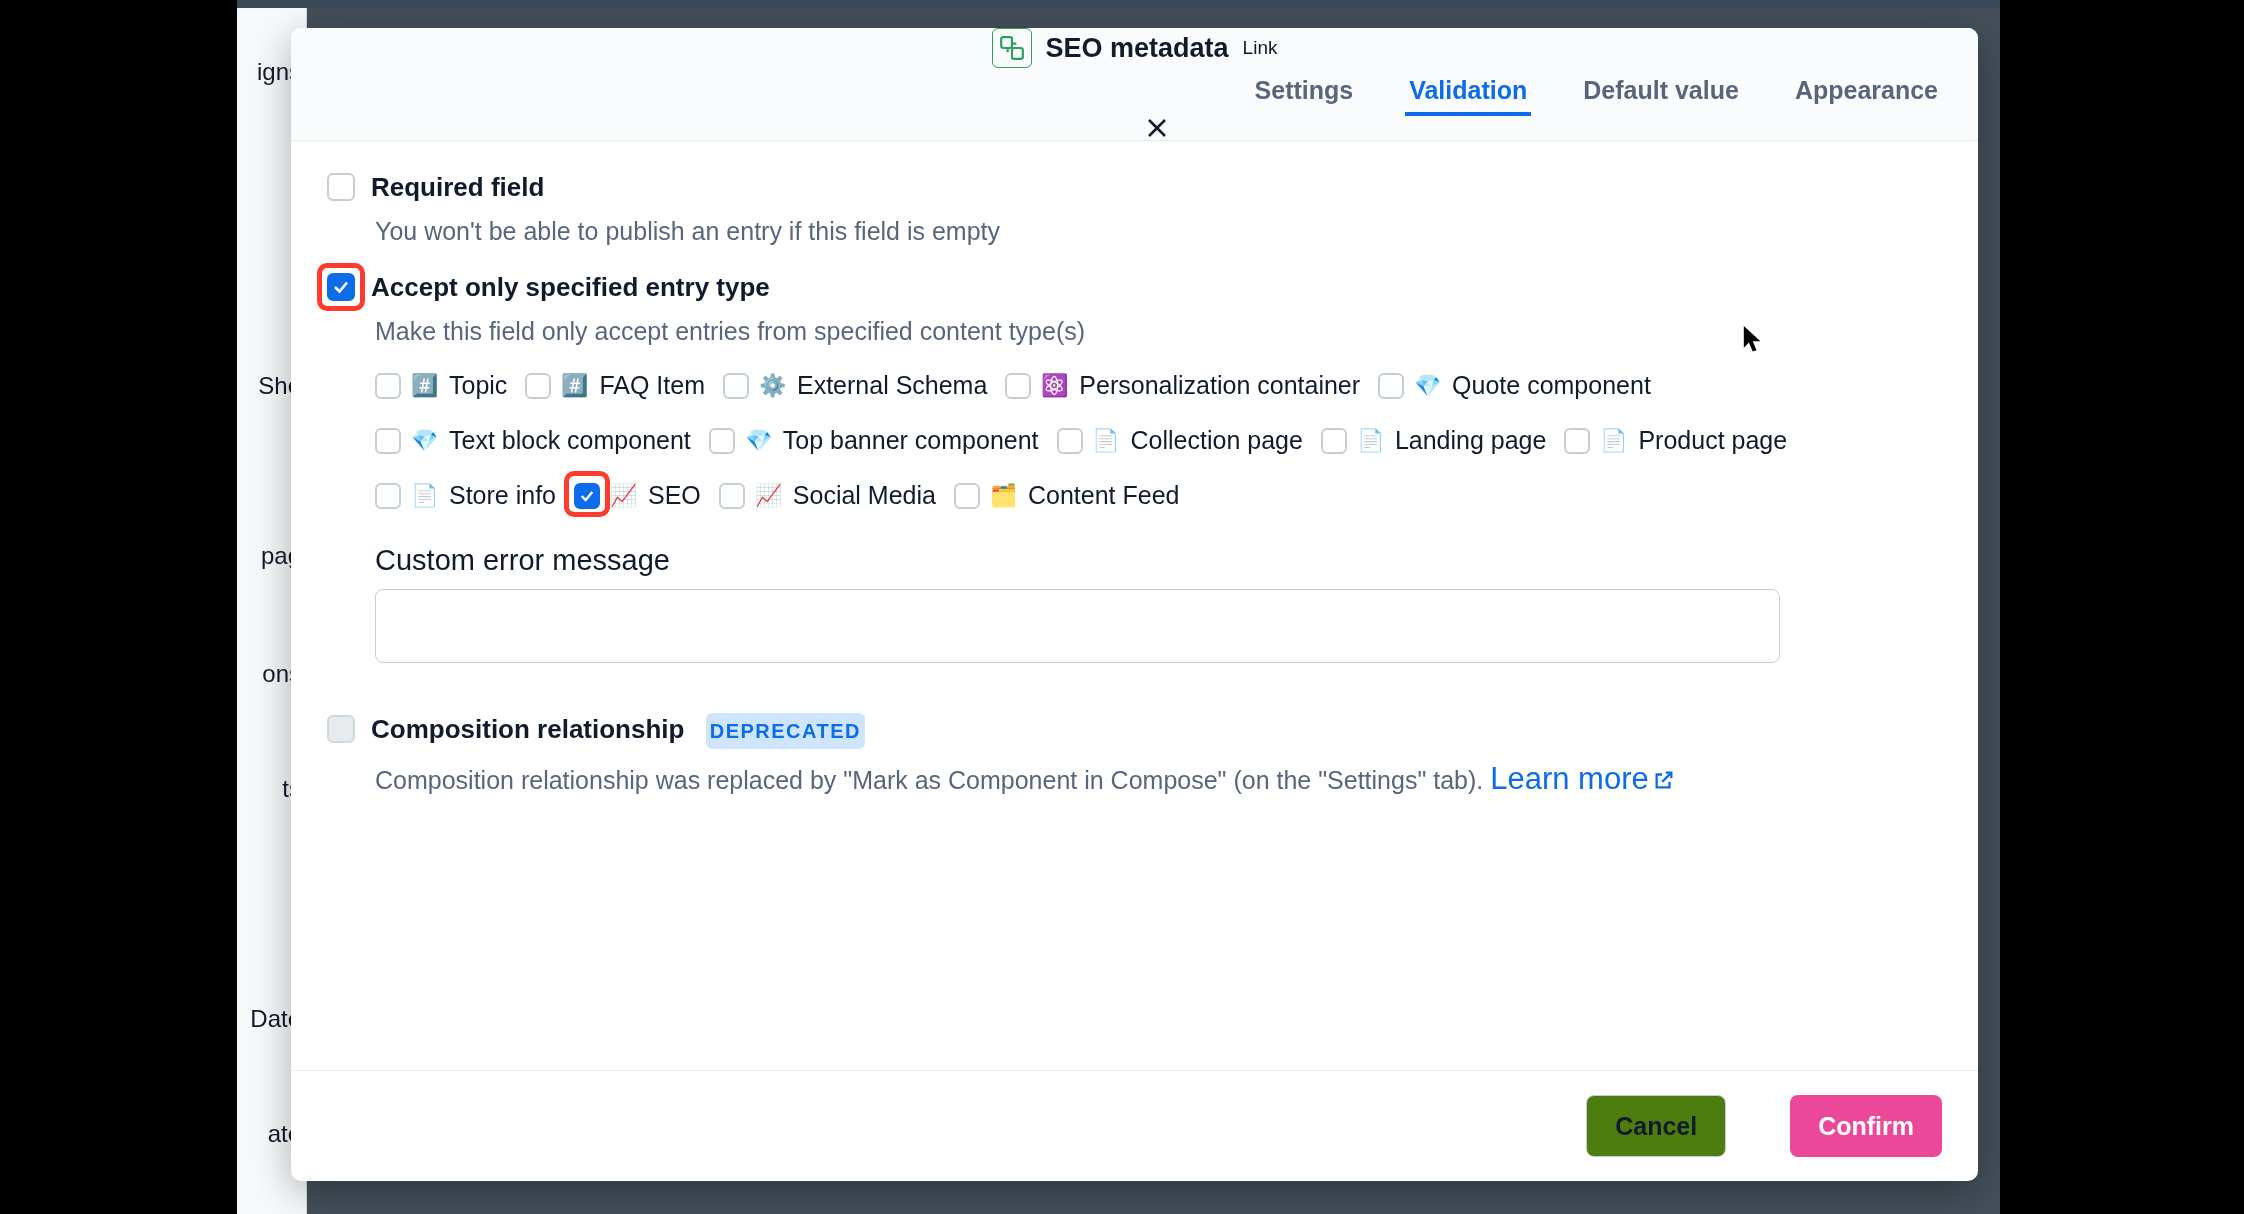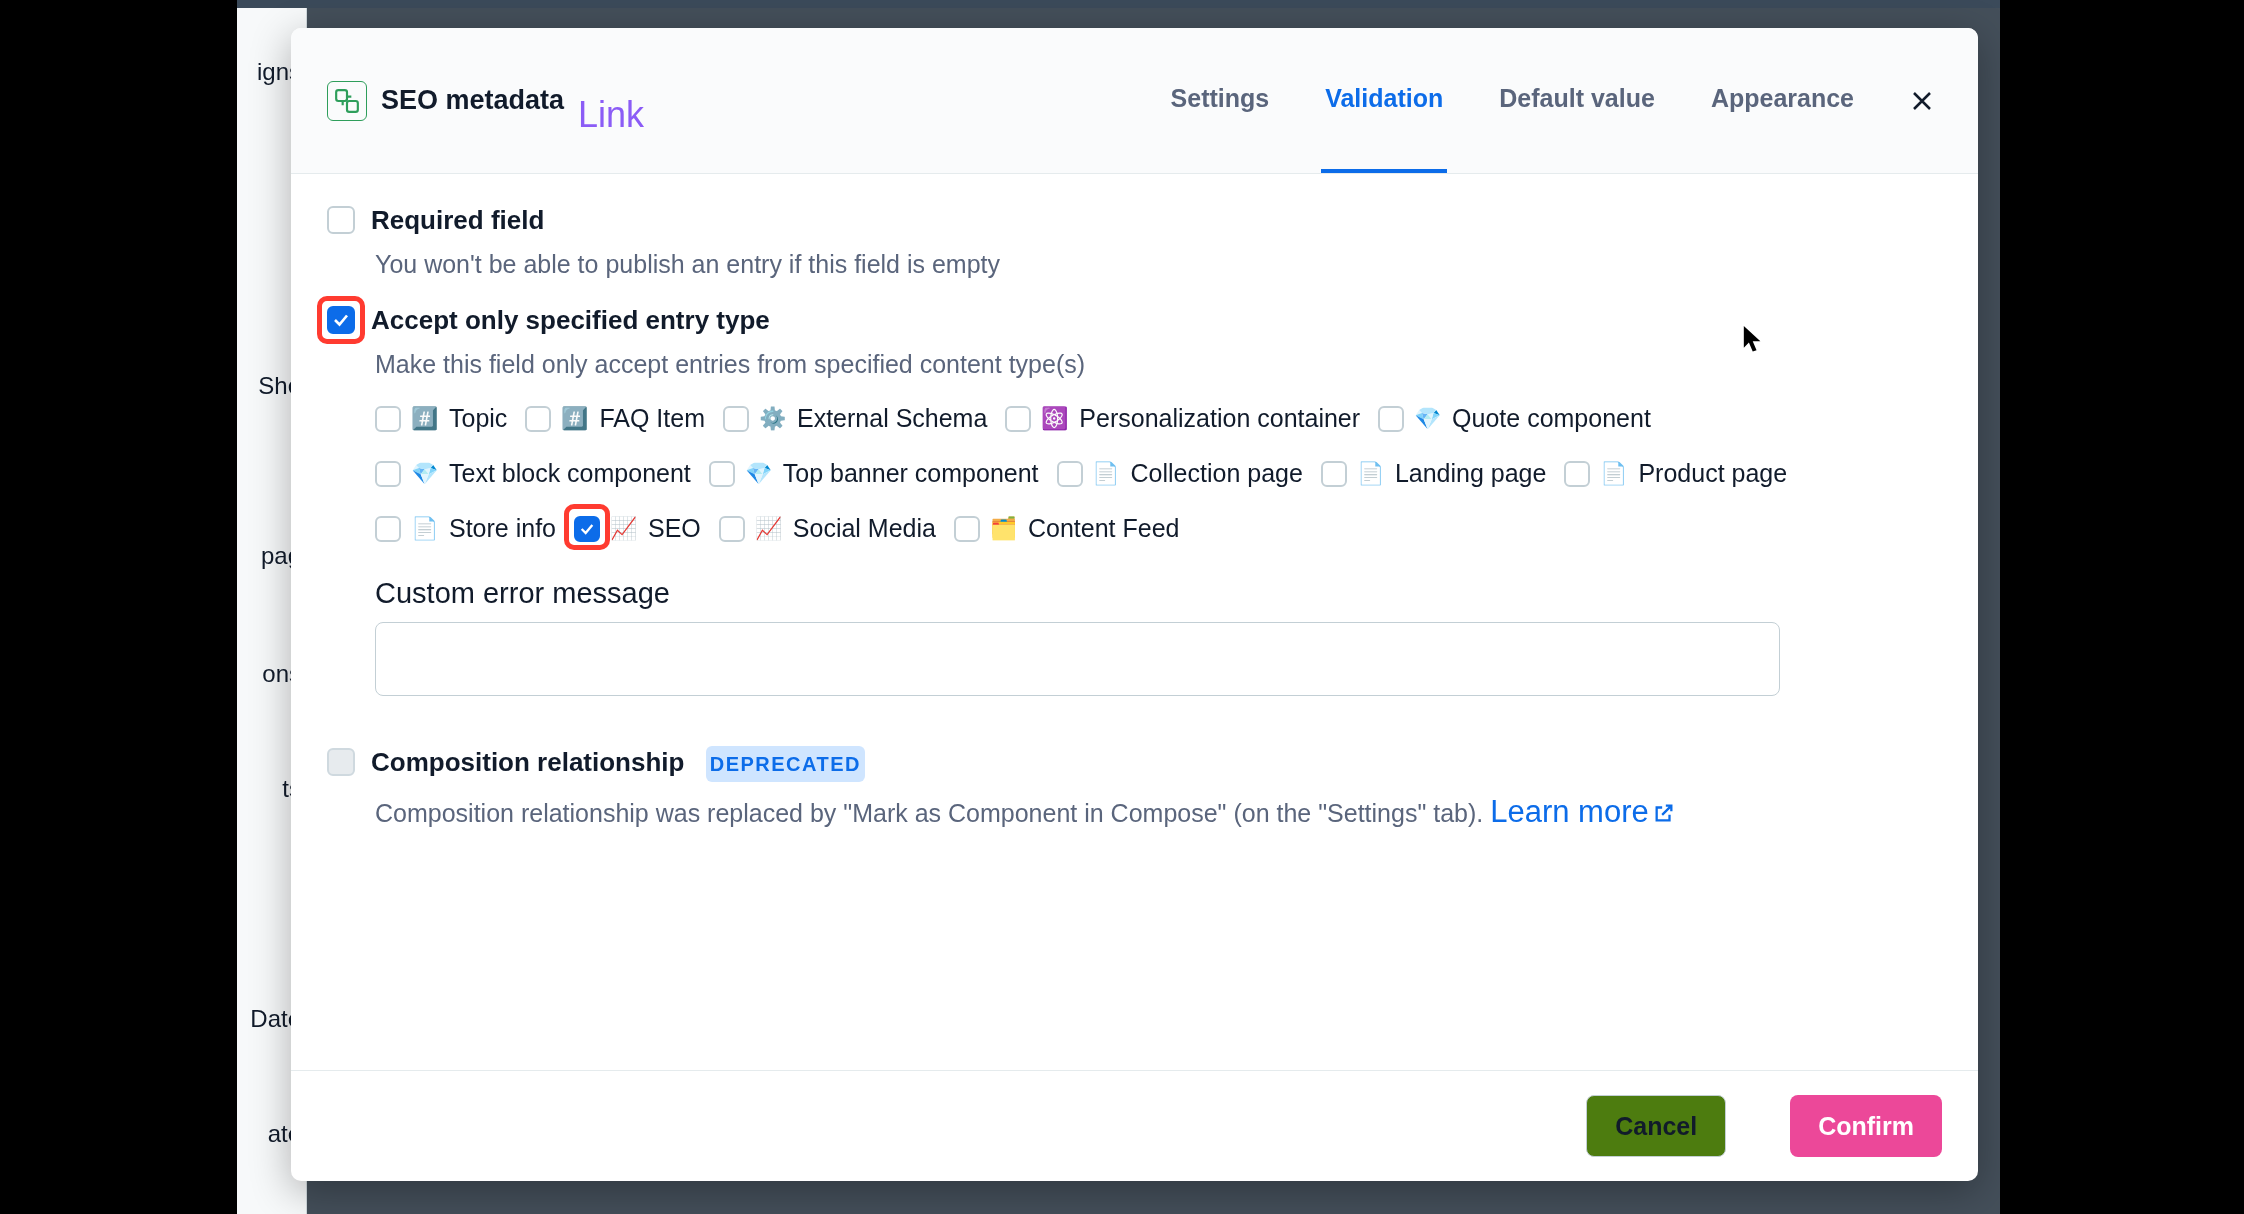--- a/index.html
+++ b/index.html
@@ -57,42 +57,43 @@
     border-radius: 10px;
     box-shadow: 0 10px 40px rgba(0,0,0,0.3);
     display: flex;
     flex-direction: column;
     overflow: hidden;
   }
   .modal-header {
     display: flex;
     align-items: center;
     padding: 0 36px;
-    height: 146px;
+    height: 113px;
     border-bottom: 1px solid #e5ebed;
     background: #fafbfc;
+    flex-direction: column;
   }
   .header-left {
     display: flex;
     align-items: center;
     gap: 14px;
     flex: 0 0 auto;
   }
   .reference-icon {
     width: 40px;
     height: 40px;
     border: 1.5px solid #2e9e5b;
     border-radius: 6px;
     display: flex;
     align-items: center;
     justify-content: center;
   }
   .reference-icon svg { width: 26px; height: 26px; }
   .field-title { font-size: 27px; font-weight: 700; color: #111b2b; }
-  .field-kind { font-size: 36px; font-weight: 400; color: #8b5cf6; margin-top: 28px; }
+  .field-kind { font-size: 19px; font-weight: 400; color: #0f172a; }
   .tabs {
     display: flex;
     margin-left: auto;
     height: 100%;
     align-items: stretch;
     gap: 48px;
   }
   .tab {
     display: flex;
     align-items: center;

